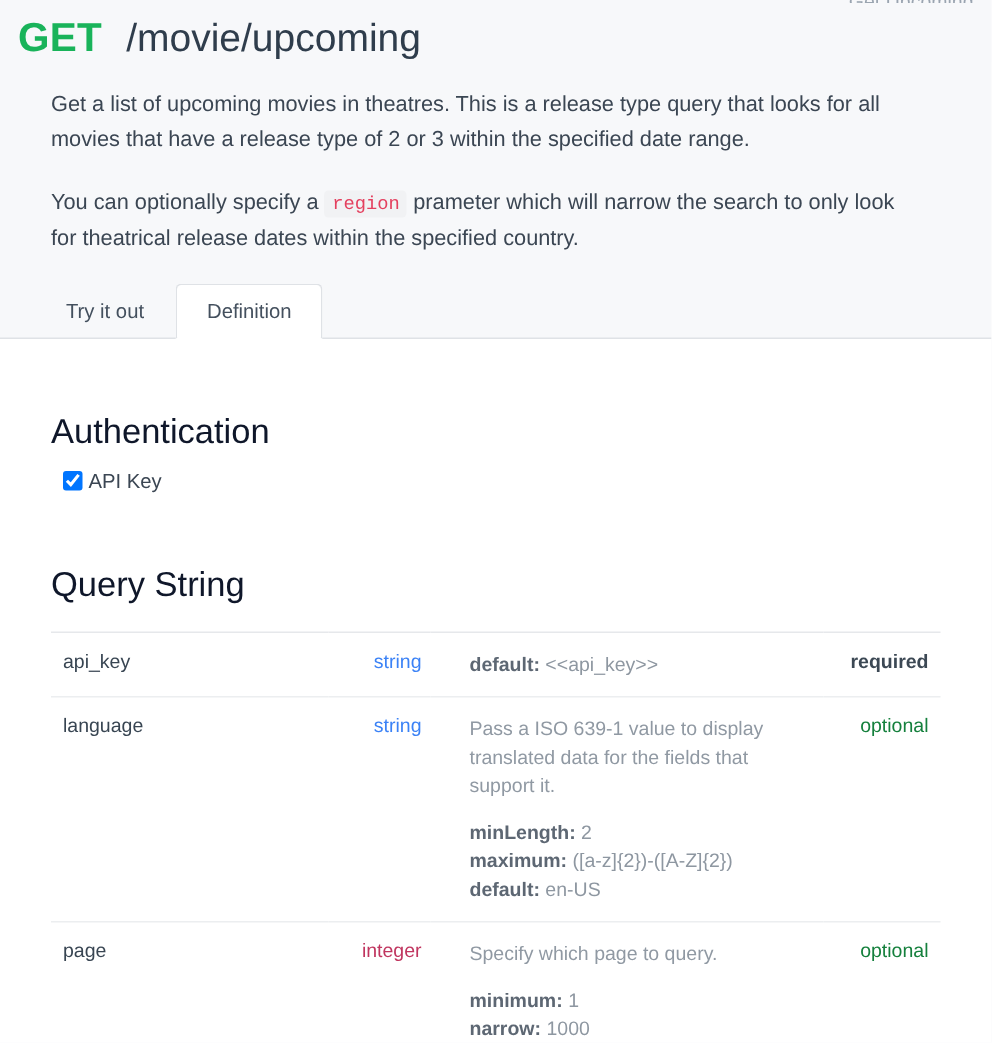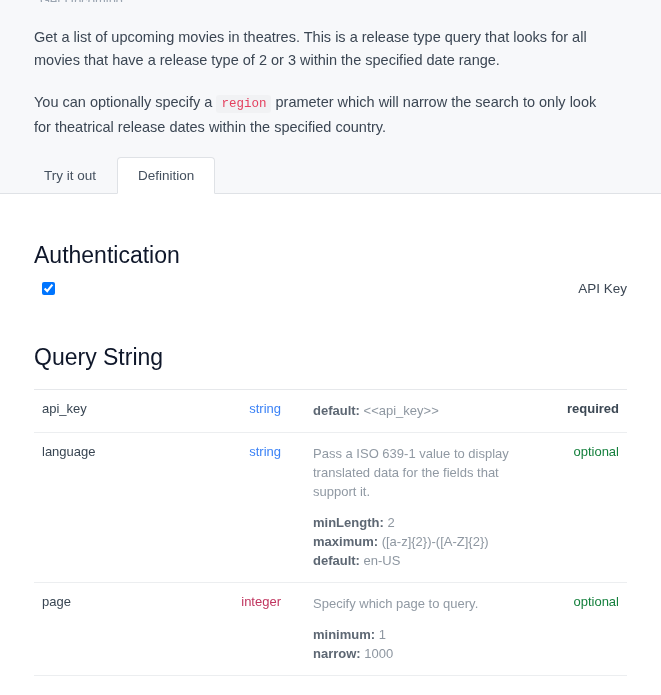--- a/index.html
+++ b/index.html
@@ -11,22 +11,23 @@
     width: 661px;
     height: 695px;
     background: #f7f8fa;
     font-family: "Liberation Sans", sans-serif;
     color: #2b3a4a;
     overflow: hidden;
   }
 
   
   .endpoint-header {
-    padding: 0 40px;
+    padding: 0 12px;
     background: #f7f8fa;
+    text-align: right;
   }
   .eyebrow {
     font-size: 13px;
     color: #9aa4b0;
     line-height: 14px;
     margin: 0;
     height: 8px;
     overflow: hidden;
     position: relative;
     top: -6px;
@@ -109,21 +110,20 @@
     padding-top: 48px;
     padding-bottom: 12px;
   }
   .auth-item {
     display: flex;
     align-items: center;
     gap: 4px;
     font-size: 13.5px;
     color: #3b4653;
     padding-left: 8px;
-    justify-content: space-between;
   }
   .auth-item input[type=checkbox] {
     margin: 0;
     width: 13px;
     height: 13px;
   }
 
   
   .param-table {
     width: 100%;
@@ -168,20 +168,24 @@
   }
   .req-optional {
     color: #15803d;
   }
 </style>
 </head>
 <body>
 
 <div class="endpoint-header">
   <div class="eyebrow">Get Upcoming</div>
+  <div class="title-row">
+    <span class="http-verb">GET</span>
+    <span class="endpoint-path">/movie/upcoming</span>
+  </div>
 </div>
 
 <div class="description">
   <p>Get a list of upcoming movies in theatres. This is a release type query that looks for all movies that have a release type of 2 or 3 within the specified date range.</p>
   <p><span>You can optionally specify a</span> <code class="inline-code">region</code> <span>prameter which will narrow the search to only look for theatrical release dates within the specified country.</span></p>
 </div>
 
 <div class="tab-bar">
   <div class="tab">Try it out</div>
   <div class="tab active">Definition</div>

